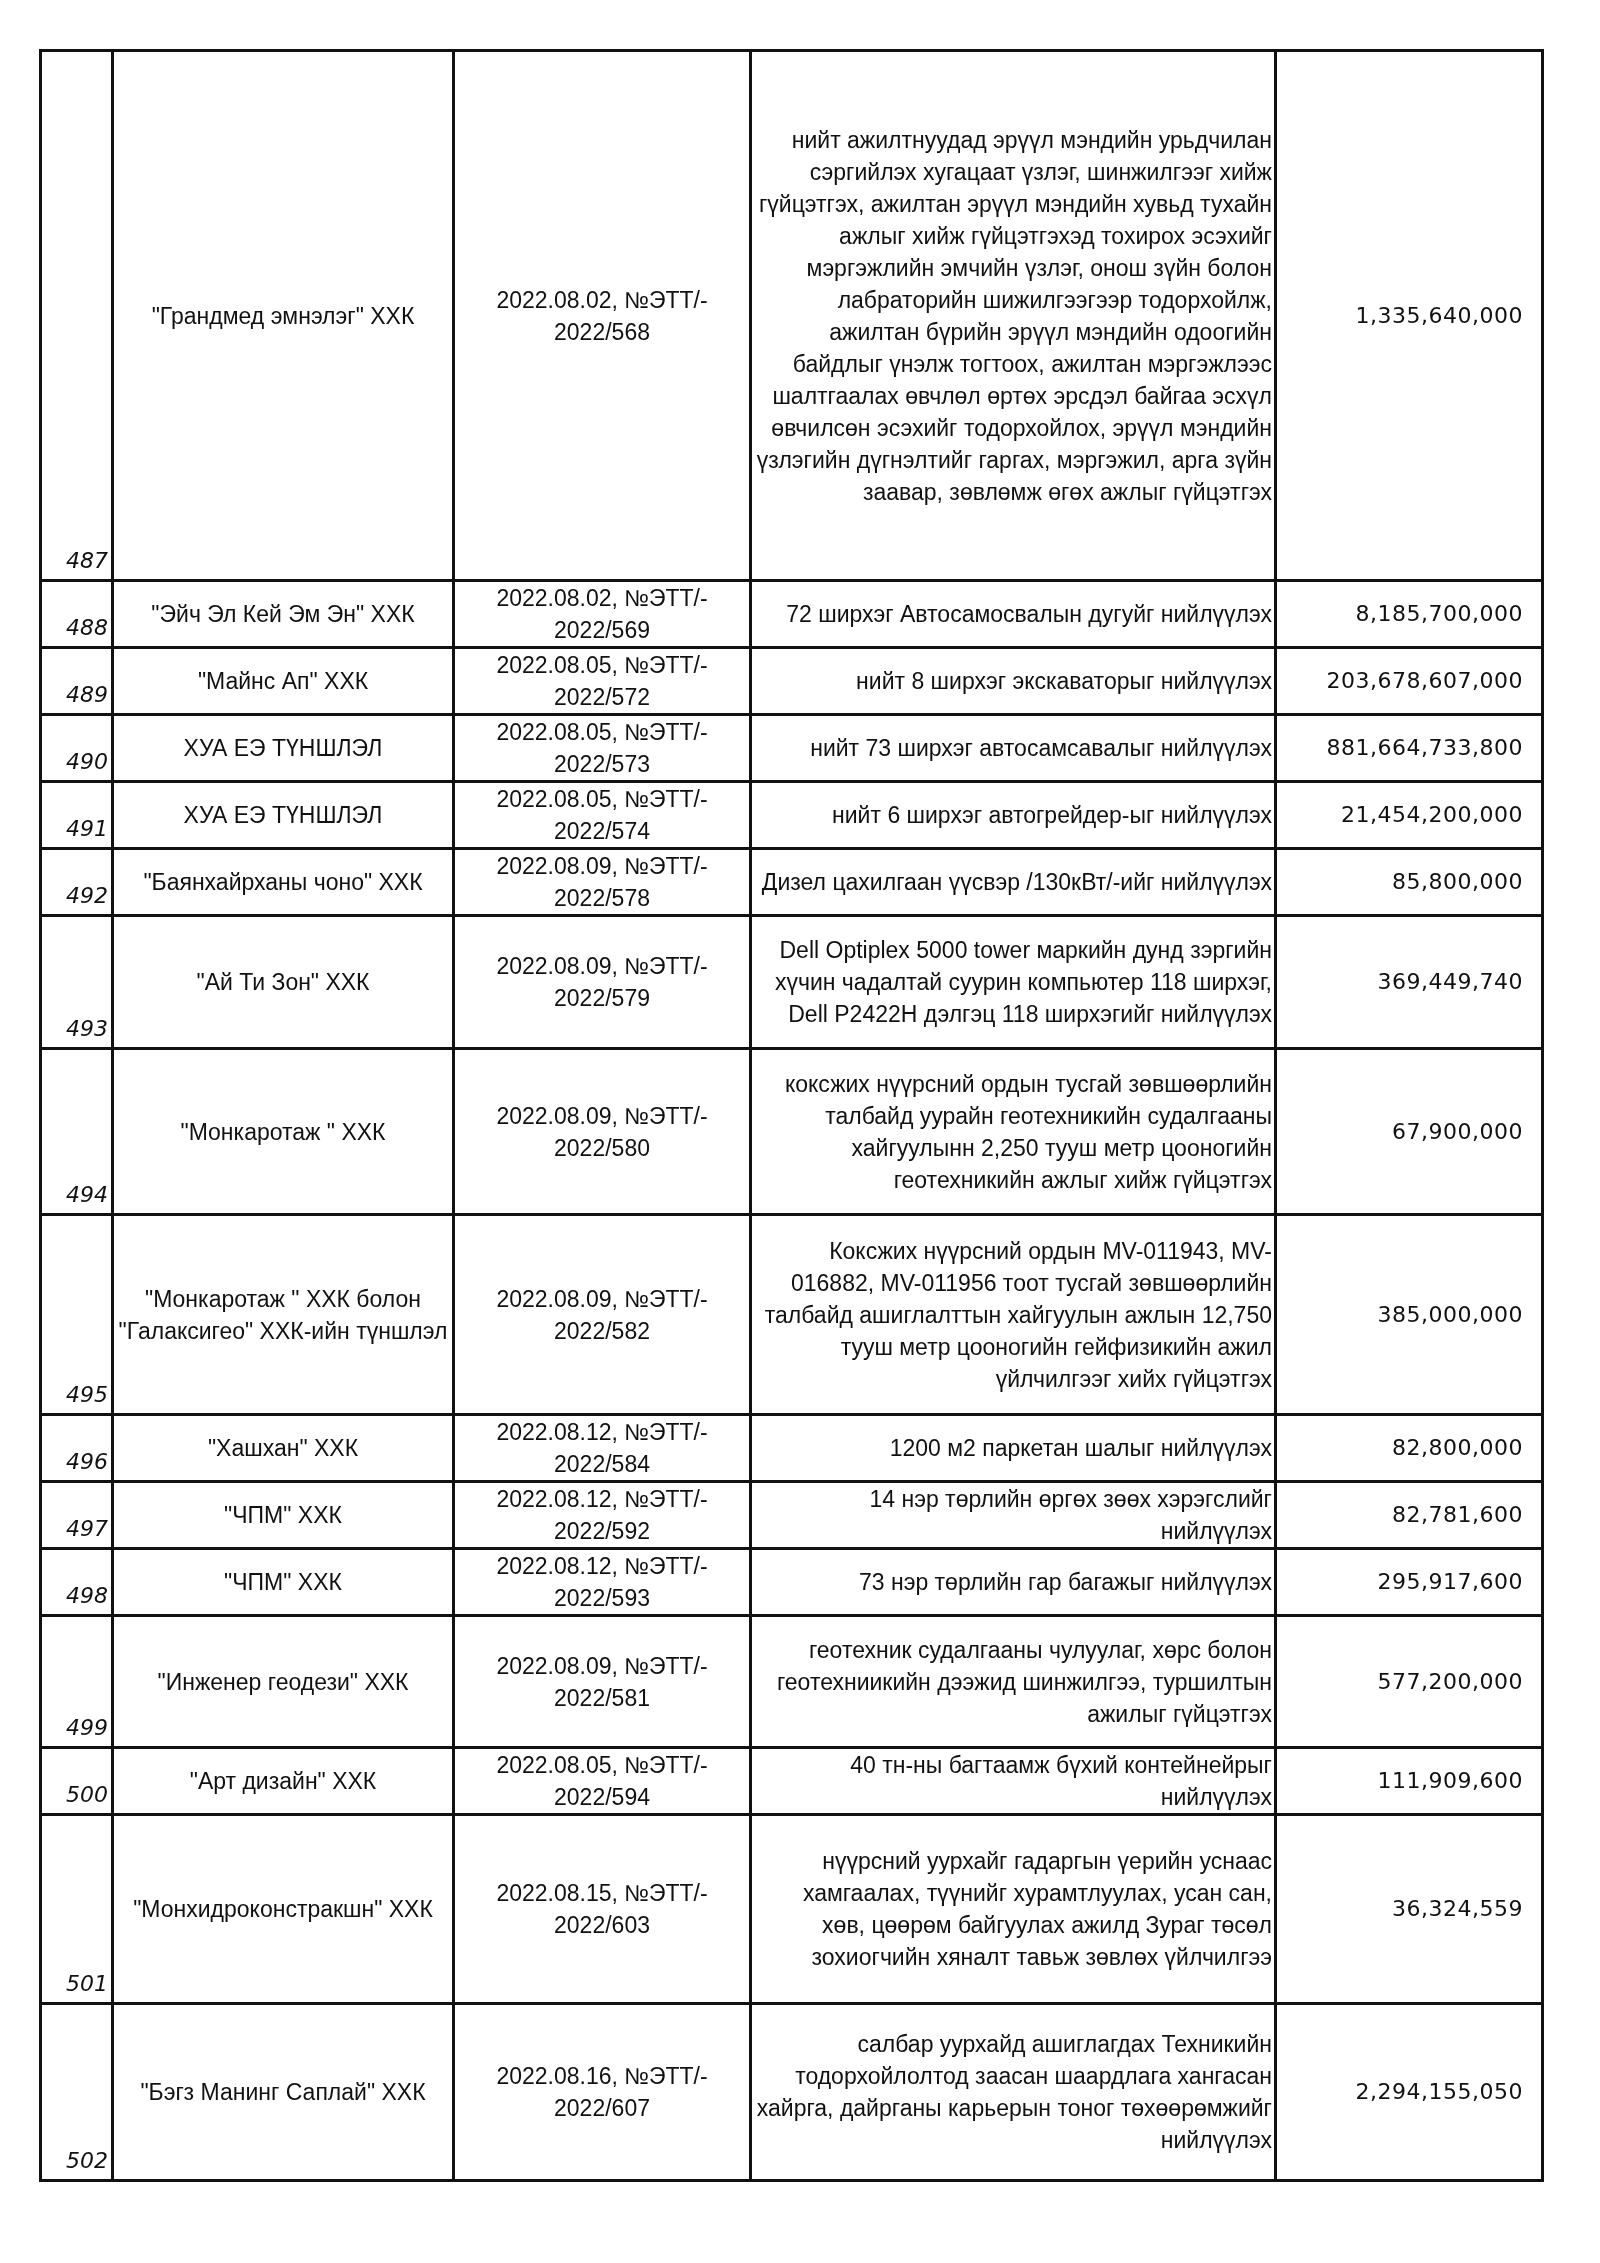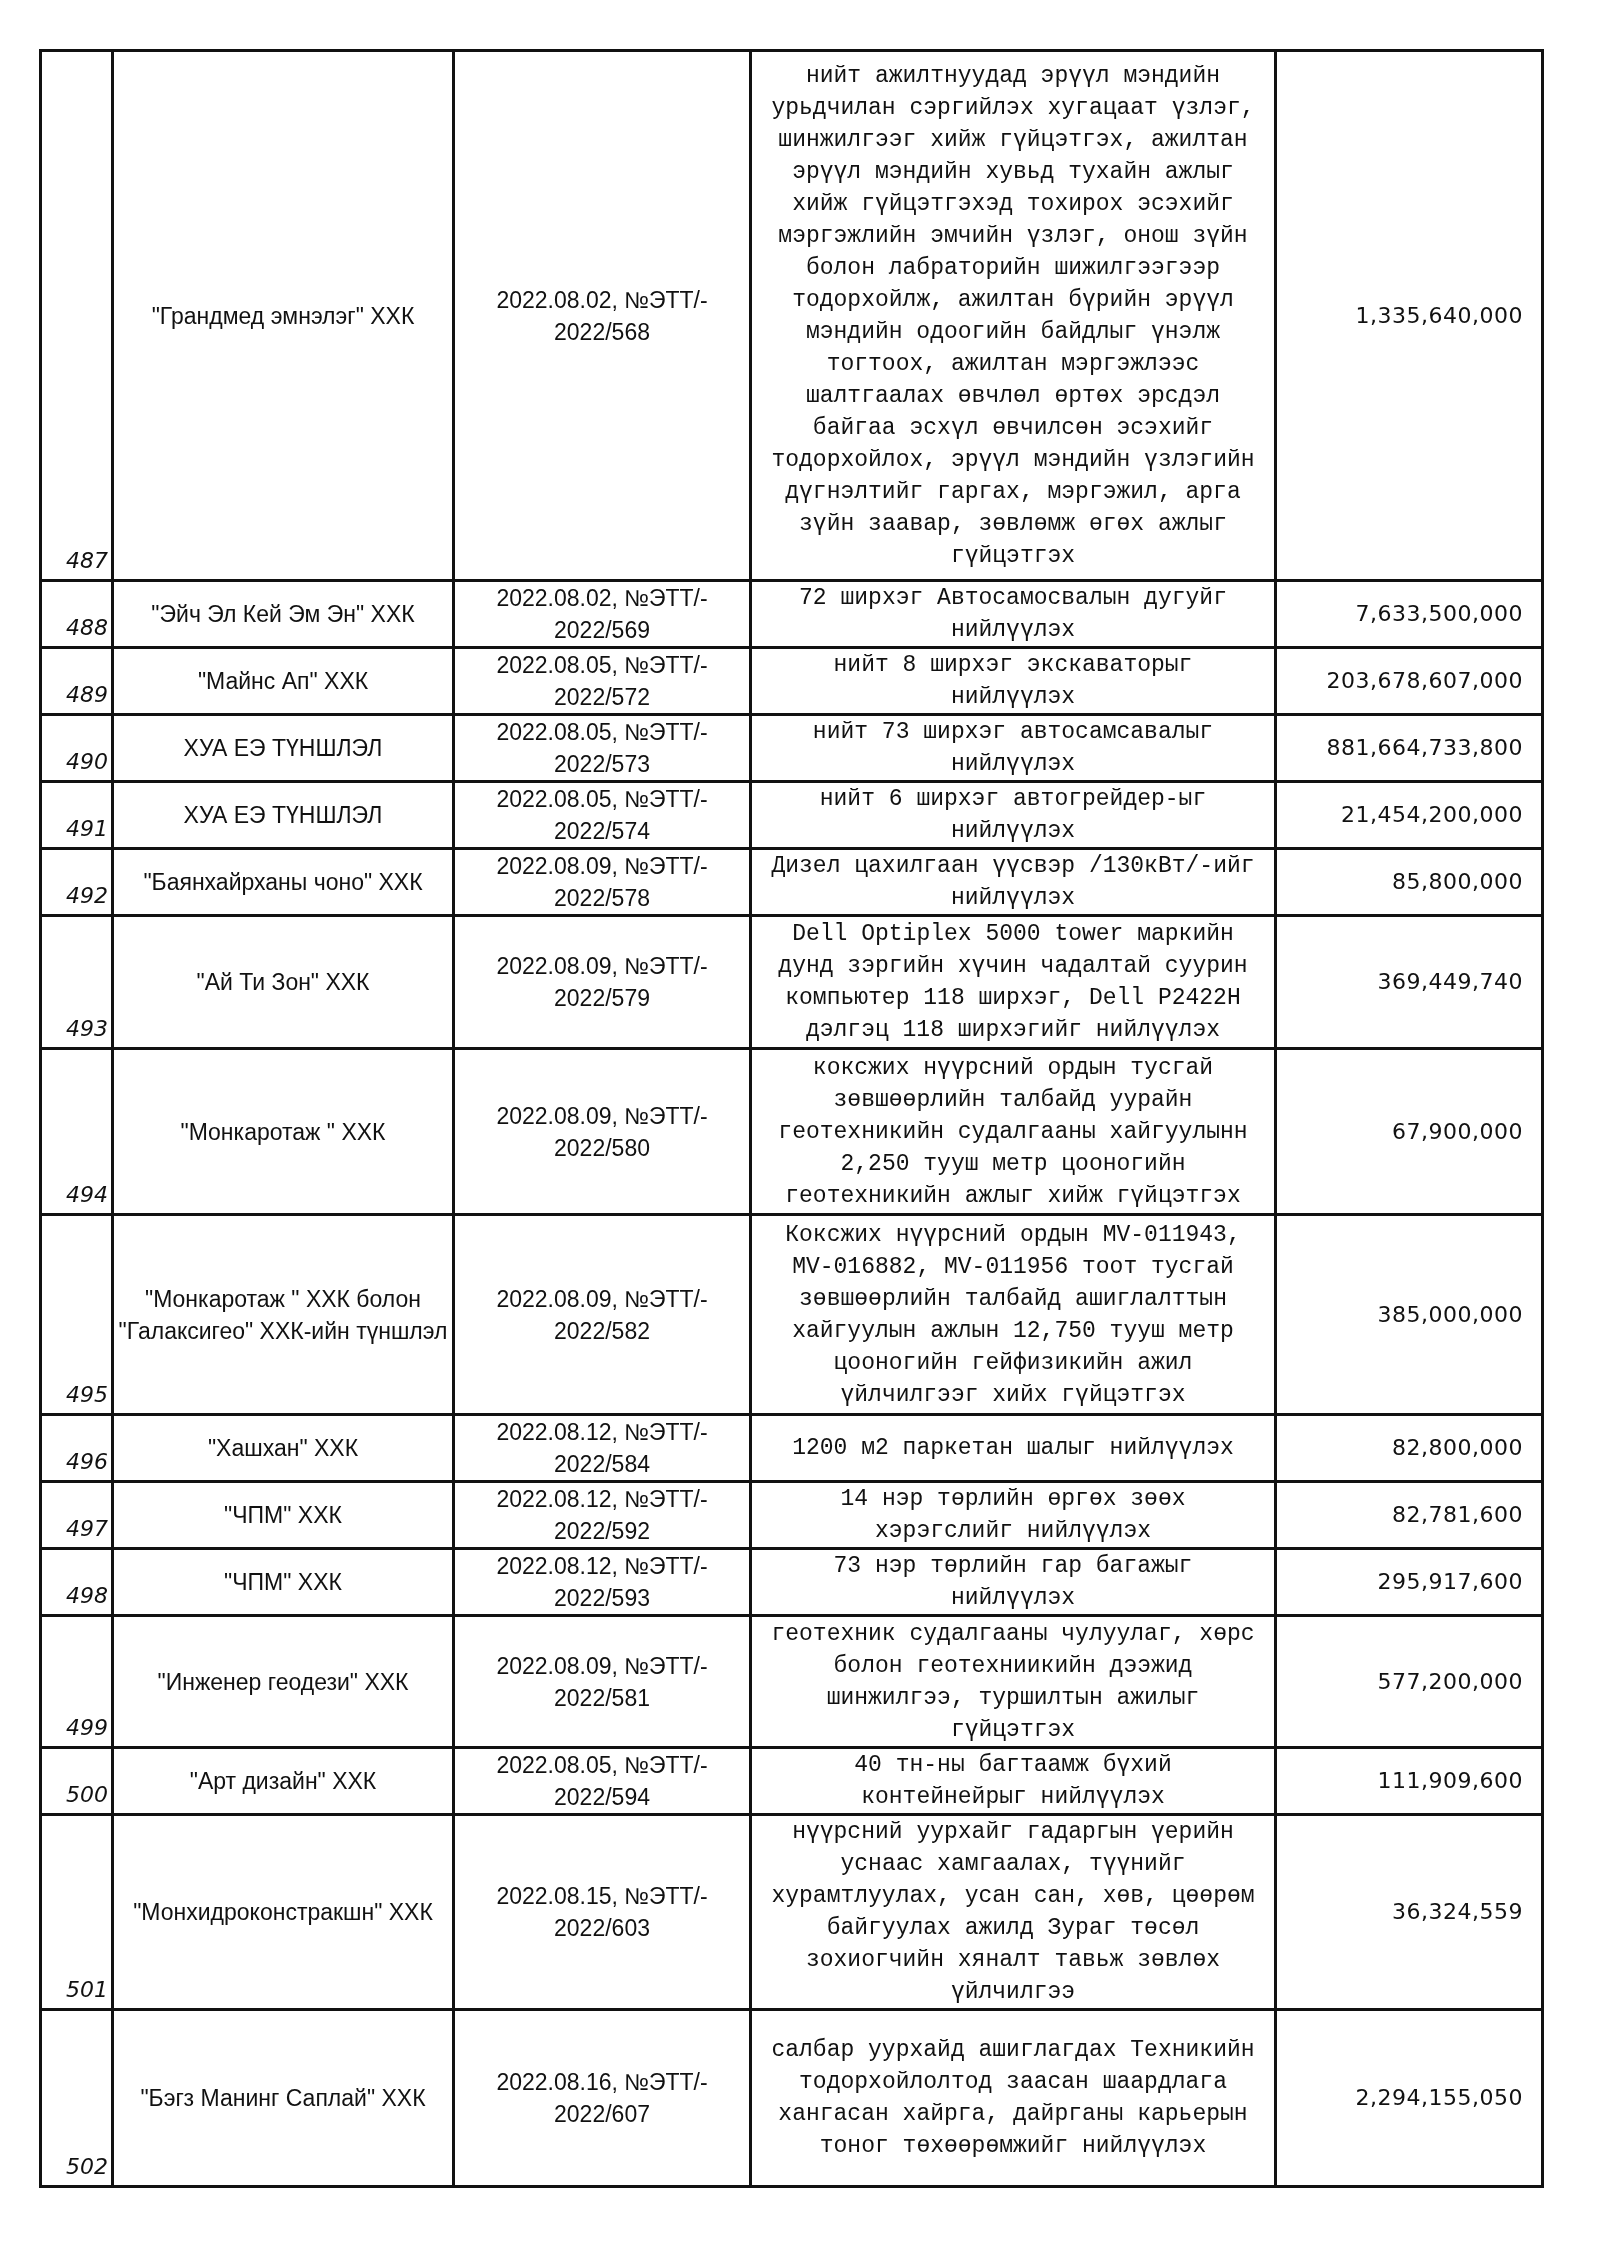--- a/index.html
+++ b/index.html
@@ -4,21 +4,21 @@
 <style>
   html, body { margin: 0; padding: 0; background: #ffffff; }
   body { width: 1600px; height: 2263px; position: relative; overflow: hidden;
          font-family: "Liberation Sans", sans-serif; color: #111; }
   .tbl { position: absolute; left: 39px; top: 49px; width: 1502px;
          border-collapse: collapse; table-layout: fixed; }
   .tbl td { border: 3px solid #111; padding: 0; vertical-align: middle;
             text-align: center; font-size: 23px; line-height: 32px; }
   .tbl td.num { vertical-align: bottom; text-align: right; padding: 0 3px 2px 0;
                 font-family: "DejaVu Sans", sans-serif; font-size: 22px; font-style: italic; }
-  .tbl td.desc { font-family: Liberation Mono, monospace; padding: 0 18px; }
+  .tbl td.desc { font-family: Liberation Sans, sans-serif; padding: 0 2px; text-align: right; }
   .tbl td.amt { text-align: right; padding-right: 18px;
                 font-family: "DejaVu Sans", sans-serif; font-size: 22px; letter-spacing: 0.5px; margin-top: 20px; }
   .tbl td.co, .tbl td.ref { padding: 0 4px; }
 </style>
 </head>
 <body>
 
 <table class="tbl">
   <colgroup>
     <col style="width:72px">
@@ -33,21 +33,21 @@
     <td class="co">"Грандмед эмнэлэг" ХХК</td>
     <td class="ref">2022.08.02, №ЭТТ/-<br>2022/568</td>
     <td class="desc">нийт ажилтнуудад эрүүл мэндийн урьдчилан сэргийлэх хугацаат үзлэг, шинжилгээг хийж гүйцэтгэх, ажилтан эрүүл мэндийн хувьд тухайн ажлыг хийж гүйцэтгэхэд тохирох эсэхийг мэргэжлийн эмчийн үзлэг, онош зүйн болон лабраторийн шижилгээгээр тодорхойлж, ажилтан бүрийн эрүүл мэндийн одоогийн байдлыг үнэлж тогтоох, ажилтан мэргэжлээс шалтгаалах өвчлөл өртөх эрсдэл байгаа эсхүл өвчилсөн эсэхийг тодорхойлох, эрүүл мэндийн үзлэгийн дүгнэлтийг гаргах, мэргэжил, арга зүйн заавар, зөвлөмж өгөх ажлыг гүйцэтгэх</td>
     <td class="amt">1,335,640,000</td>
   </tr>
       <tr style="height: 66px;">
     <td class="num">488</td>
     <td class="co">"Эйч Эл Кей Эм Эн" ХХК</td>
     <td class="ref">2022.08.02, №ЭТТ/-<br>2022/569</td>
     <td class="desc">72 ширхэг Автосамосвалын дугуйг нийлүүлэх</td>
-    <td class="amt">7,633,500,000</td>
+    <td class="amt">8,185,700,000</td>
   </tr>
       <tr style="height: 67px;">
     <td class="num">489</td>
     <td class="co">"Майнс Ап" ХХК</td>
     <td class="ref">2022.08.05, №ЭТТ/-<br>2022/572</td>
     <td class="desc">нийт 8 ширхэг экскаваторыг нийлүүлэх</td>
     <td class="amt">203,678,607,000</td>
   </tr>
       <tr style="height: 67px;">
     <td class="num">490</td>

